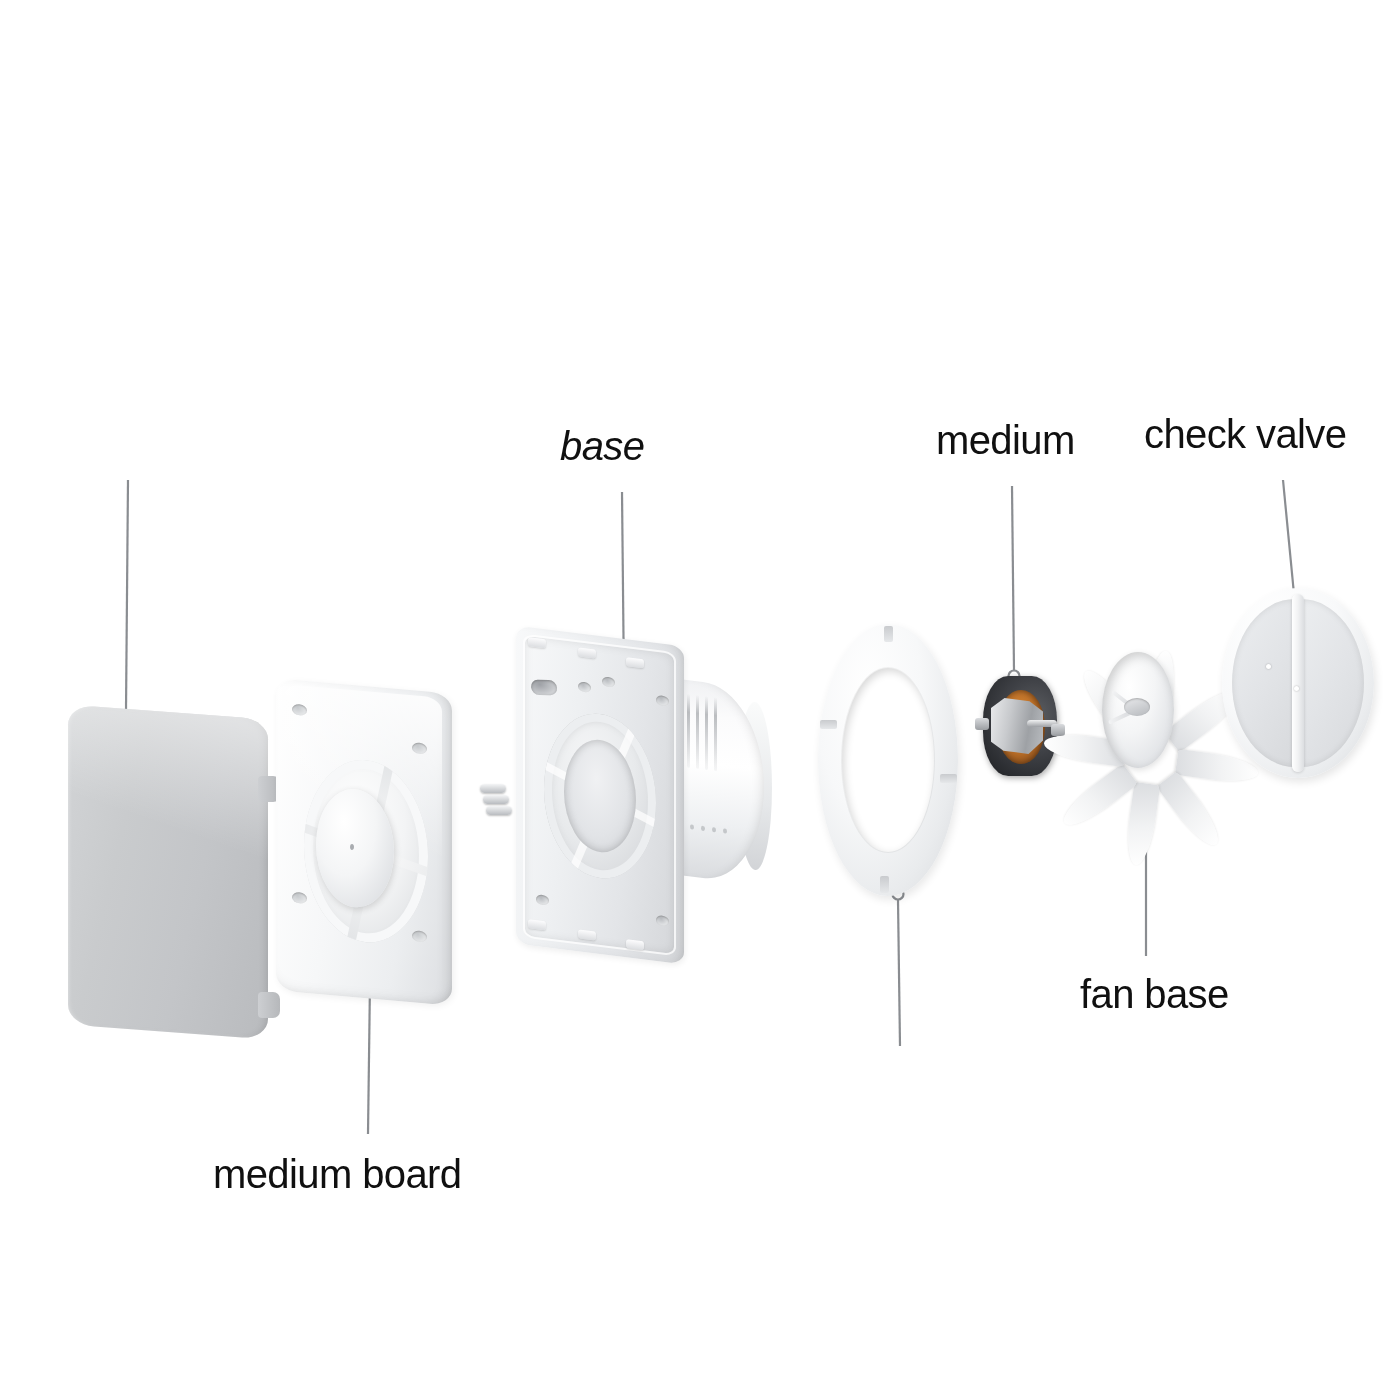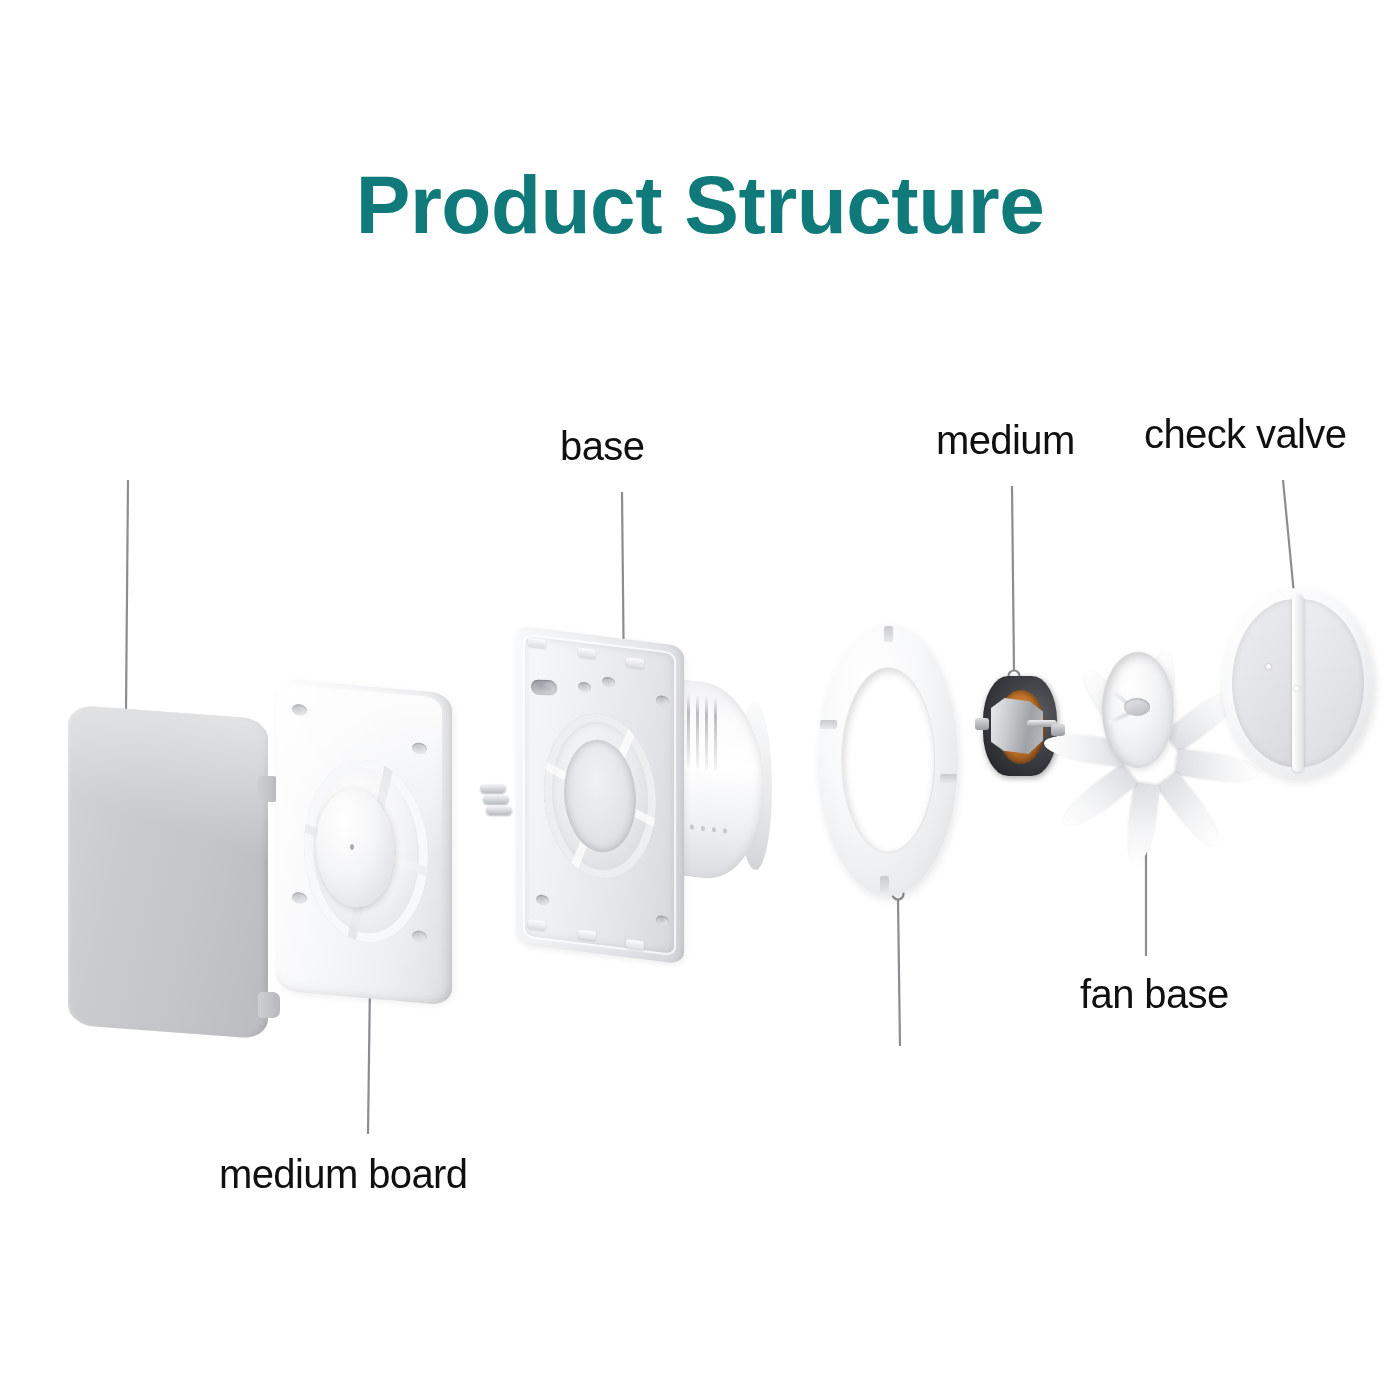--- a/index.html
+++ b/index.html
@@ -382,21 +382,20 @@
     position: absolute; width: 5px; height: 5px; border-radius: 50%;
     background: #ffffff;
     box-shadow: 0 0 2px rgba(0,0,0,.3);
   }
 </style>
 </head>
 <body>
 
 <div id="stage">
 
-  <div id="title">Product Structure</div>
 
   <svg id="leaders" viewBox="0 0 1400 1400" xmlns="http://www.w3.org/2000/svg">
     <g stroke="#8a8d91" stroke-width="2.2" fill="none">
       <line x1="128" y1="480" x2="126" y2="710"></line>
       <line x1="368" y1="1134" x2="370" y2="982"></line>
       <line x1="622" y1="492" x2="624" y2="686"></line>
       <line x1="900" y1="1046" x2="898" y2="900"></line>
       <line x1="1012" y1="486" x2="1014" y2="670"></line>
       <line x1="1146" y1="956" x2="1146" y2="816"></line>
       <line x1="1283" y1="480" x2="1294" y2="594"></line>
@@ -405,22 +404,22 @@
       <circle cx="126" cy="716" r="5.5"></circle>
       <circle cx="370" cy="976" r="5.5"></circle>
       <circle cx="624" cy="692" r="5.5"></circle>
       <circle cx="898" cy="894" r="5.5"></circle>
       <circle cx="1014" cy="676" r="5.5"></circle>
       <circle cx="1146" cy="810" r="5.5"></circle>
       <circle cx="1295" cy="600" r="5.5"></circle>
     </g>
   </svg>
 
-  <div class="label" style="left:219px; top:1152px;">medium board</div>
-  <div class="label" style="left:560px; top:424px;">base</div>
+  <div class="label" style="left:213px; top:1152px;">medium board</div>
+  <div class="label" style="left:560px; top:424px;font-style:italic;">base</div>
   <div class="label" style="left:936px; top:418px;">medium</div>
   <div class="label" style="left:1080px;top:972px;">fan base</div>
   <div class="label" style="left:1144px;top:412px;">check valve</div>
 
   <div class="part" id="panel-wrap">
     <div id="panel-body"></div>
     <div class="panel-tab" id="panel-tab-top"></div>
     <div class="panel-tab" id="panel-tab-bot"></div>
   </div>
 

